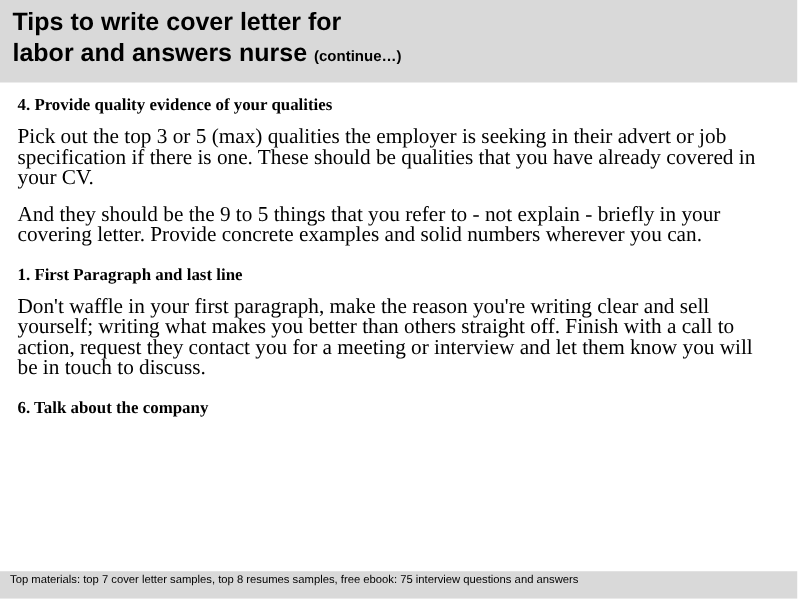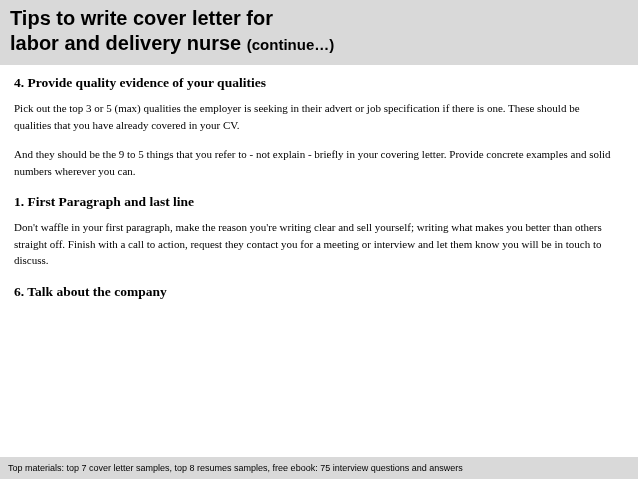--- a/index.html
+++ b/index.html
@@ -27,75 +27,74 @@
   }
   .title-line {
     font-family: "Liberation Sans", sans-serif;
     font-weight: bold;
     font-size: 20px;
     line-height: 25px;
     color: #000000;
     white-space: nowrap;
   }
   .title-line .cont {
-    font-size: 15px;
+    font-size: 12px;
     font-weight: bold;
   }
   .body-block {
     padding: 9px 24px 0 14px;
     box-sizing: border-box;
   }
   .heading {
     font-family: "Liberation Serif", serif;
     font-weight: bold;
     font-size: 13.5px;
     line-height: 17px;
     color: #000000;
     margin: 0 0 9px 0;
   }
   .para {
     font-family: "Liberation Serif", serif;
-    font-size: 11px;
+    font-size: 17px;
     line-height: 16.5px;
     color: #000000;
     margin: 0 0 13px 0;
   }
   .para.tight {
     margin-bottom: 14px;
   }
   .heading.second {
     margin-top: 0;
   }
   .footer-bar {
     position: absolute;
     left: 0;
     bottom: 0;
     width: 638px;
     background: #d9d9d9;
     height: 22px;
     display: flex;
-    align-items: center;
     box-sizing: border-box;
     padding: 0 8px;
   }
   .footer-text {
     font-family: "Liberation Sans", sans-serif;
     font-size: 9px;
     color: #000000;
     line-height: 12px;
   }
 </style>
 </head>
 <body>
 
 <div class="slide">
 
   <div class="title-block">
     <div class="title-line">Tips to write cover letter for</div>
-    <div class="title-line"><span>labor and delivery nurse</span> <span class="cont">(continue…)</span></div>
+    <div class="title-line"><span>labor and answers nurse</span> <span class="cont">(continue…)</span></div>
   </div>
 
   <div class="body-block">
 
     <div class="heading">4. Provide quality evidence of your qualities</div>
     <p class="para">Pick out the top 3 or 5 (max) qualities the employer is seeking in their advert or job specification if there is one. These should be qualities that you have already covered in your CV.</p>
     <p class="para tight">And they should be the 9 to 5 things that you refer to - not explain - briefly in your covering letter. Provide concrete examples and solid numbers wherever you can.</p>
 
     <div class="heading second">1. First Paragraph and last line</div>
     <p class="para tight">Don't waffle in your first paragraph, make the reason you're writing clear and sell yourself; writing what makes you better than others straight off. Finish with a call to action, request they contact you for a meeting or interview and let them know you will be in touch to discuss.</p>

